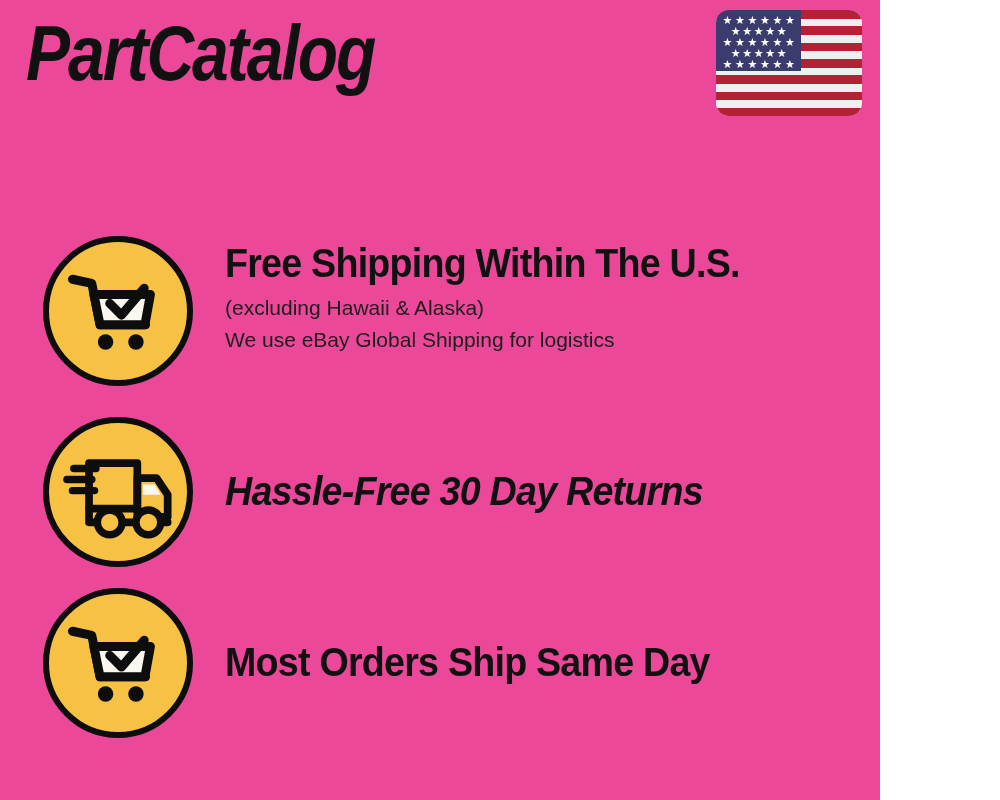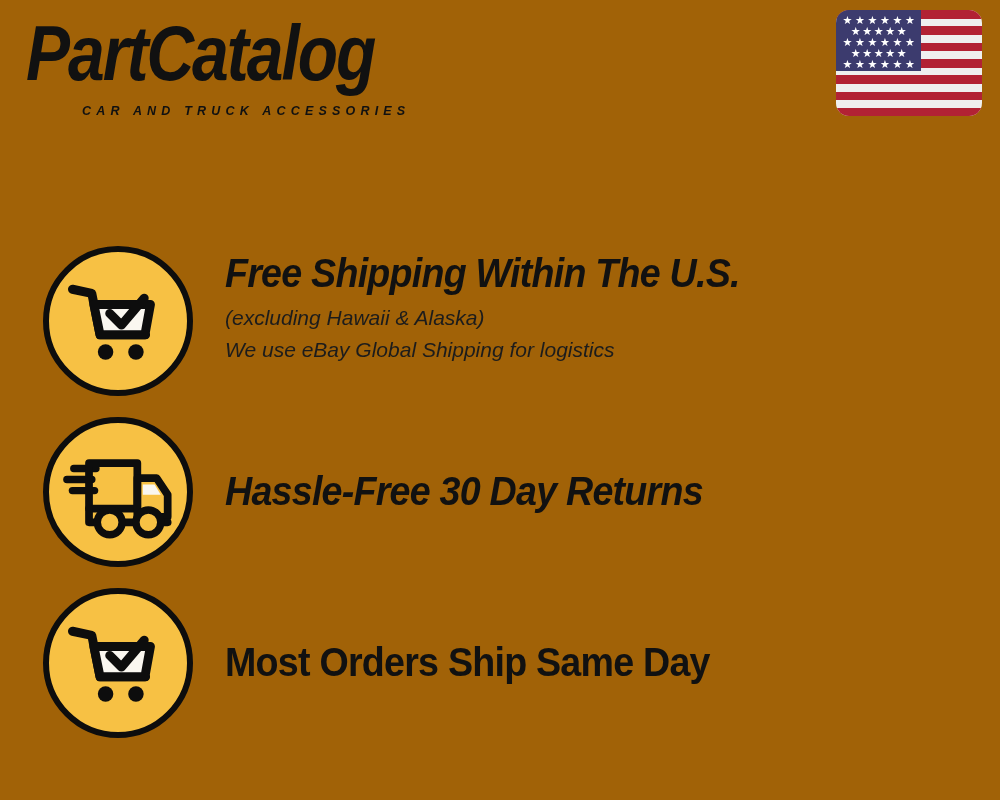--- a/index.html
+++ b/index.html
@@ -6,23 +6,23 @@
   * { box-sizing: border-box; margin: 0; padding: 0; }
   html, body {
     width: 1000px;
     height: 800px;
     background: #ffffff;
     font-family: "Liberation Sans", sans-serif;
     overflow: hidden;
   }
   .page {
     position: relative;
-    width: 1000px;
+    width: 880px;
     height: 800px;
-    background: #a16207;
+    background: #ec4899;
   }
 
   
   .brand-logo {
     position: absolute;
     left: 20px;
     top: 14px;
     width: 470px;
     height: 100px;
   }
@@ -120,21 +120,21 @@
     left: 0;
     top: 232px;
     width: 1000px;
   }
   .feature-row {
     position: absolute;
     left: 43px;
     display: flex;
     align-items: flex-start;
   }
-  .feature-row.r1 { top: 14px; font-style: italic; }
+  .feature-row.r1 { top: 4px; }
   .feature-row.r2 { top: 185px; font-style: italic; }
   .feature-row.r3 { top: 356px; justify-content: center; }
 
   .icon-badge {
     flex: 0 0 auto;
     width: 150px;
     height: 150px;
     border-radius: 50%;
     background: #F7C144;
     border: 6px solid #0d0d0d;
@@ -191,21 +191,20 @@
     height: 150px;
   }
 </style>
 </head>
 <body>
 
 <div class="page">
 
   <div class="brand-logo">
     <div class="brand-wordmark">PartCatalog</div>
-    <div class="brand-tagline">CAR AND TRUCK ACCESSORIES</div>
   </div>
 
   <div class="flag-wrap">
     <div class="flag">
       <div class="stripe red" style="top:0%"></div>
       <div class="stripe white" style="top:7.6923%"></div>
       <div class="stripe red" style="top:15.3846%"></div>
       <div class="stripe white" style="top:23.0769%"></div>
       <div class="stripe red" style="top:30.7692%"></div>
       <div class="stripe white" style="top:38.4615%"></div>

